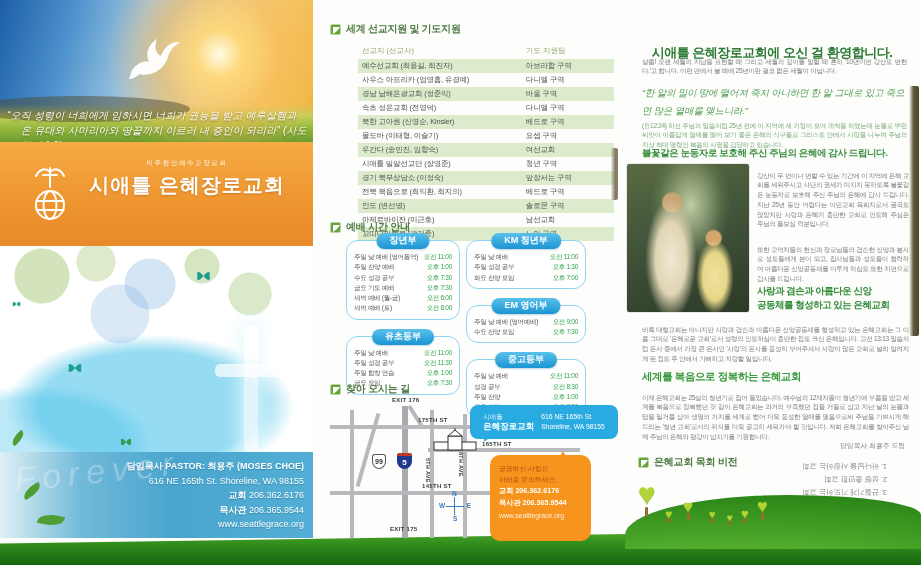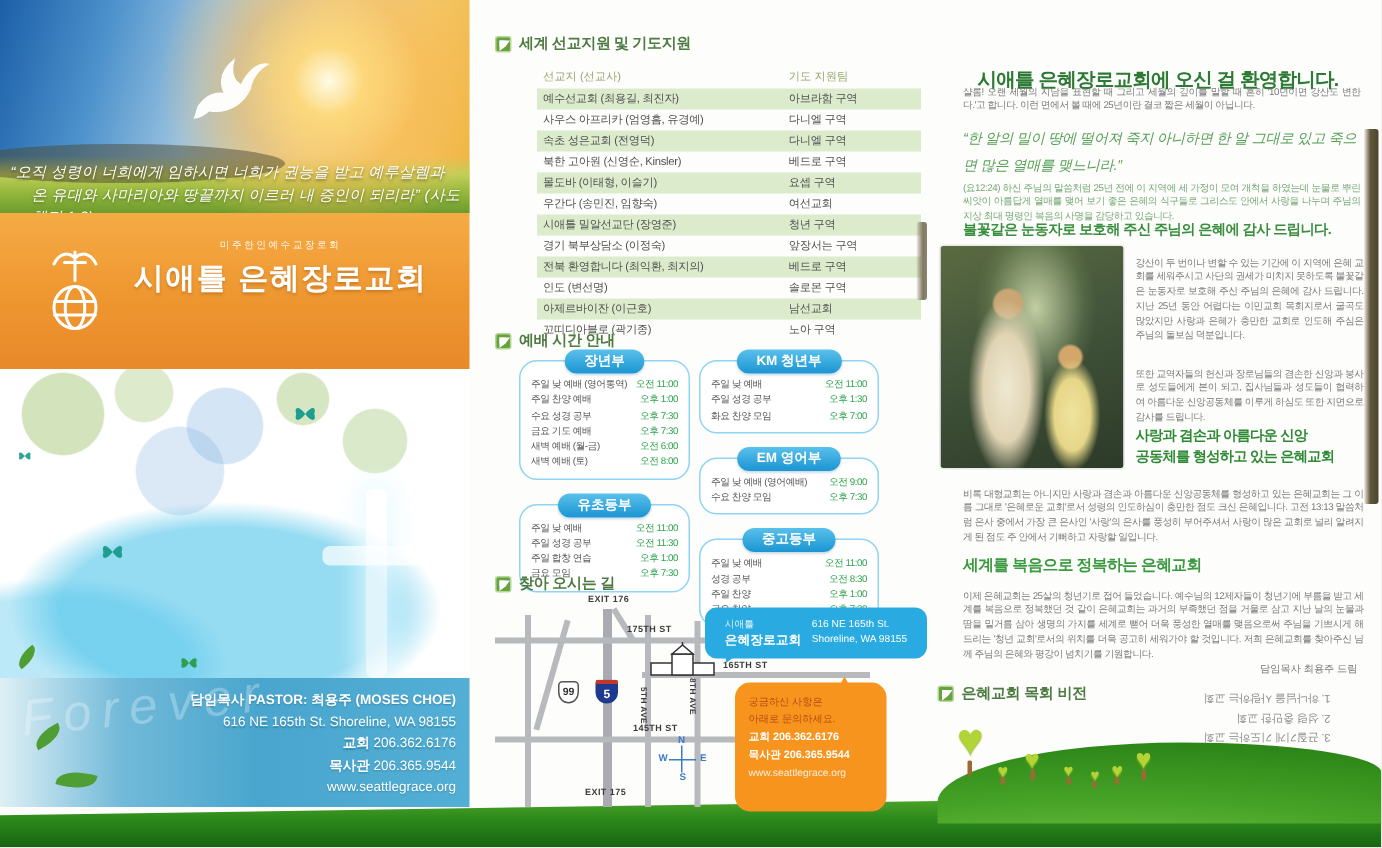--- a/index.html
+++ b/index.html
@@ -141,21 +141,21 @@
       linear-gradient(160deg,#5a6b42 0%,#42543a 45%,#2c3a28 100%);
     box-shadow:0 0 0 1px rgba(0,0,0,.08);}
   .r-p2{left:132px;right:12px;top:164px;}
   .r-p3{left:132px;right:12px;top:238px;}
   .r-ch{position:absolute;left:132px;top:284px;font-size:9.5px;font-weight:bold;color:#2f8a35;
       line-height:1.45;letter-spacing:-.5px;white-space:nowrap;}
   .r-p4{left:17px;right:12px;top:318px;}
   .r-wh{position:absolute;left:17px;top:370px;font-size:10.5px;font-weight:bold;color:#3a9a40;letter-spacing:-.4px;}
   .r-p5{left:17px;right:12px;top:386px;}
   .r-sign{position:absolute;right:16px;top:441px;font-size:6.8px;color:#777;}
-  .r-vh{top:455px;left:0;}
+  .r-vh{top:455px;left:13px;}
   .vision-flip{position:absolute;right:34px;top:459px;width:172px;transform:rotate(180deg);
       font-size:7.5px;color:#8a8a8a;line-height:1.75;letter-spacing:-.2px;}
   .hill{position:absolute;left:0;right:0;bottom:16px;height:54px;
       background:radial-gradient(ellipse 150% 170% at 38% 165%, #7cc944 0%, #47a327 55%, #2a8417 100%);
       border-radius:55% 45% 0 0 / 40px 20px 0 0;}
   .tree{position:absolute;display:flex;flex-direction:column;align-items:center;line-height:1;}
   .tree .h{color:#b2d437;text-shadow:0 1px 1px #86b026;}
   .tree .t{width:3px;background:#9a6b33;border-radius:1px;margin-top:-2px;}
 
   .fold-shadow{position:absolute;border-radius:2px;}
@@ -247,20 +247,24 @@
       <tbody>
         <tr>
             <td>예수선교회 (최용길, 최진자)</td>
             <td>아브라함 구역</td>
           </tr>
         <tr>
             <td>사우스 아프리카 (엄영흠, 유경예)</td>
             <td>다니엘 구역</td>
           </tr>
         <tr>
+            <td>경남 남해은광교회 (정준익)</td>
+            <td>바울 구역</td>
+          </tr>
+        <tr>
             <td>속초 성은교회 (전영덕)</td>
             <td>다니엘 구역</td>
           </tr>
         <tr>
             <td>북한 고아원 (신영순, Kinsler)</td>
             <td>베드로 구역</td>
           </tr>
         <tr>
             <td>몰도바 (이태형, 이슬기)</td>
             <td>요셉 구역</td>
@@ -271,21 +275,21 @@
           </tr>
         <tr>
             <td>시애틀 밀알선교단 (장영준)</td>
             <td>청년 구역</td>
           </tr>
         <tr>
             <td>경기 북부상담소 (이정숙)</td>
             <td>앞장서는 구역</td>
           </tr>
         <tr>
-            <td>전북 환영합니다 (최익환, 최지의)</td>
+            <td>전북 복음으로 (최익환, 최지의)</td>
             <td>베드로 구역</td>
           </tr>
         <tr>
             <td>인도 (변선명)</td>
             <td>솔로몬 구역</td>
           </tr>
         <tr>
             <td>아제르바이잔 (이근호)</td>
             <td>남선교회</td>
           </tr>

